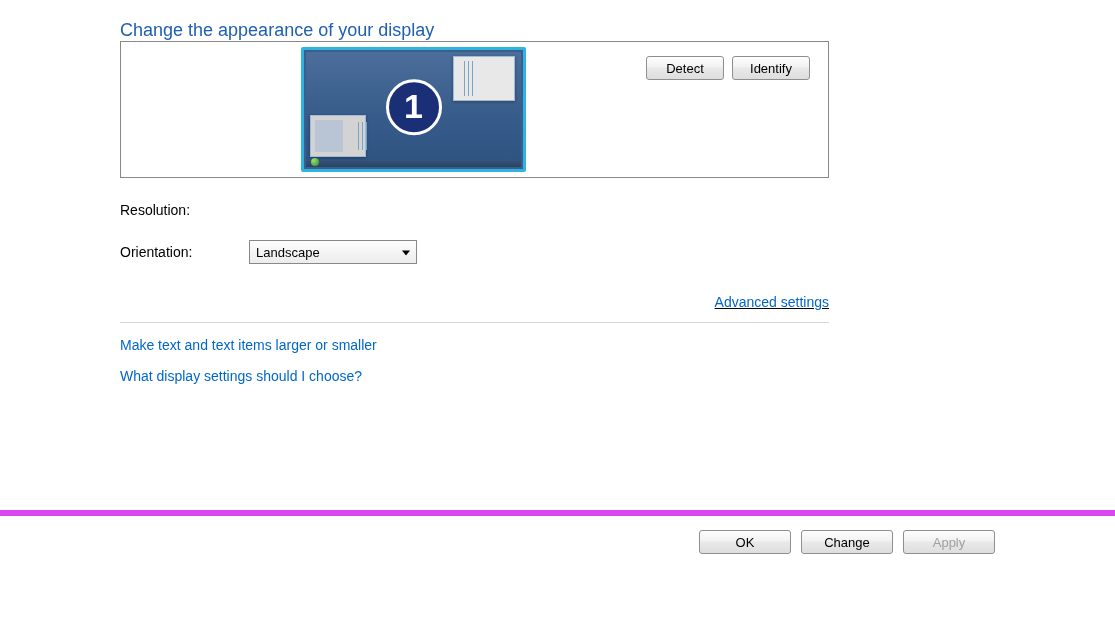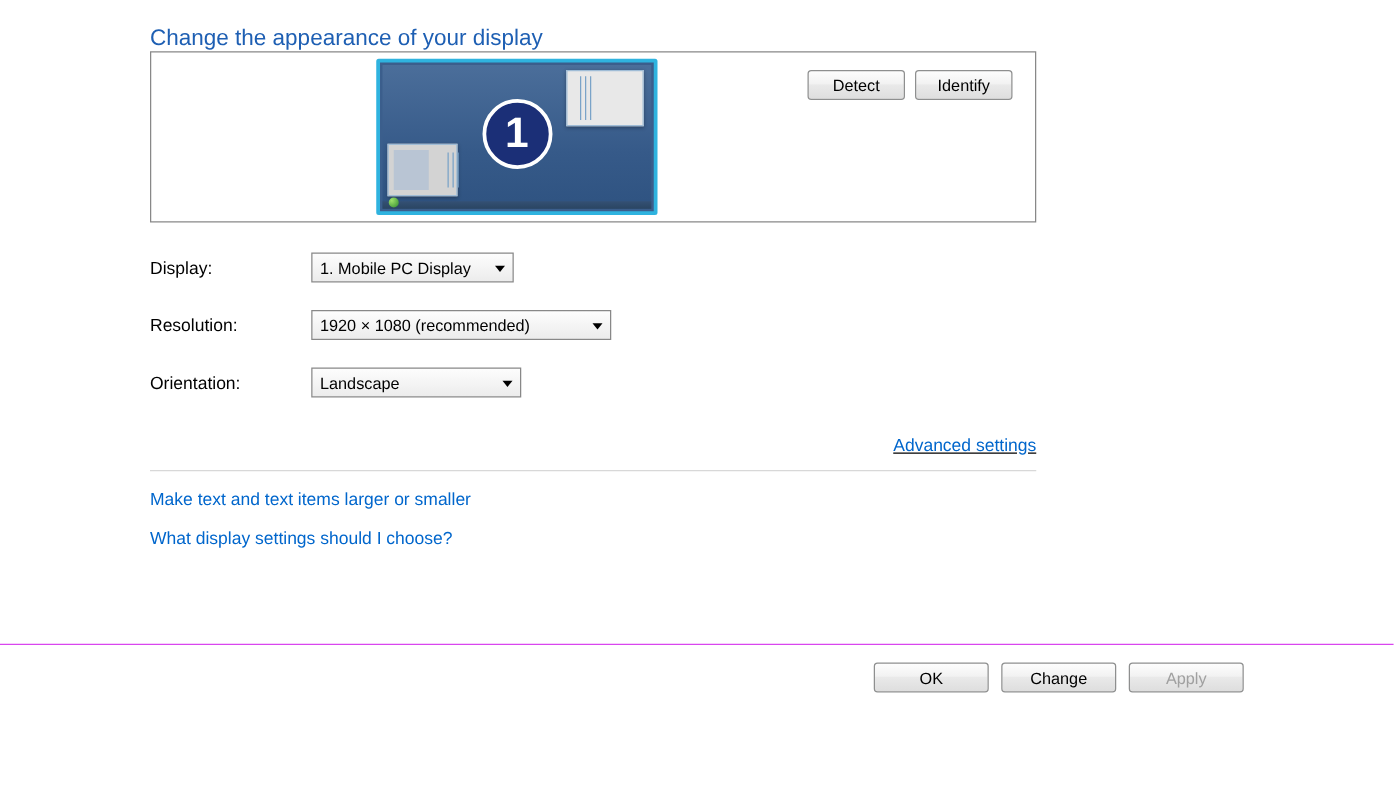--- a/index.html
+++ b/index.html
@@ -198,21 +198,21 @@
     transform: skewX(-6deg);
     margin: 0 2px;
   }
   .win-key span { background: #000; }
 
   
   .footer {
     position: absolute;
     left: 0; right: 0;
     bottom: 90px;
-    border-top: 1px solid #d946ef;
+    border-top: 6px solid #d946ef;
     padding: 14px 120px 0 0;
     display: flex;
     justify-content: flex-end;
     gap: 10px;
   }
   .footer .win-button { min-width: 92px; }
 </style>
 </head>
 <body>
 
@@ -229,36 +229,23 @@
           <div class="start-orb"></div>
         </div>
       </div>
     </div>
     <div class="preview-buttons">
       <button class="win-button">Detect</button>
       <button class="win-button">Identify</button>
     </div>
   </div>
 
-  <div class="form-row">
-    <label>Display:</label>
-    <span class="select-wrap">
-      <select class="win-select" style="width:162px">
-        <option>1. Mobile PC Display</option>
-      </select>
-    </span>
-  </div>
 
   <div class="form-row">
     <label>Resolution:</label>
-    <span class="select-wrap">
-      <select class="win-select" style="width:240px">
-        <option>1920 × 1080 (recommended)</option>
-      </select>
-    </span>
   </div>
 
   <div class="form-row">
     <label>Orientation:</label>
     <span class="select-wrap">
       <select class="win-select" style="width:168px">
         <option>Landscape</option>
       </select>
     </span>
   </div>

